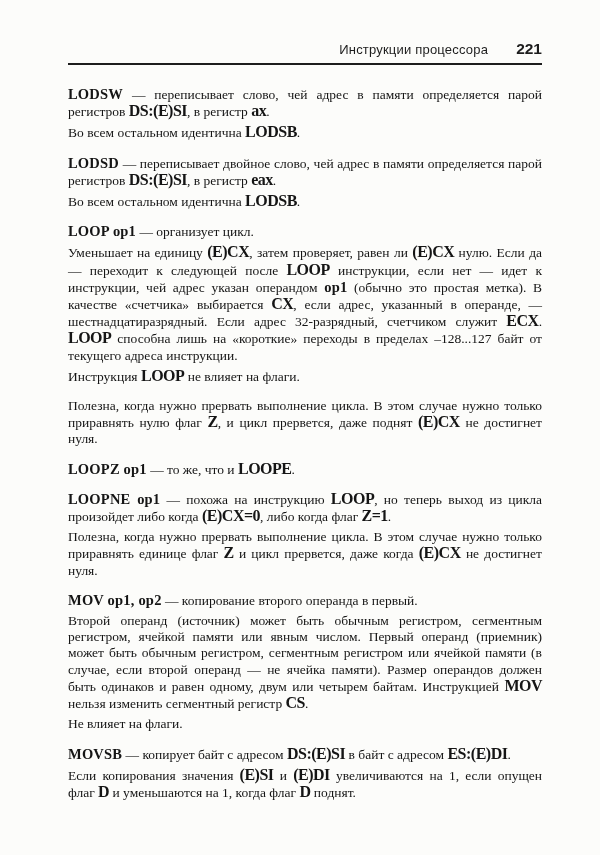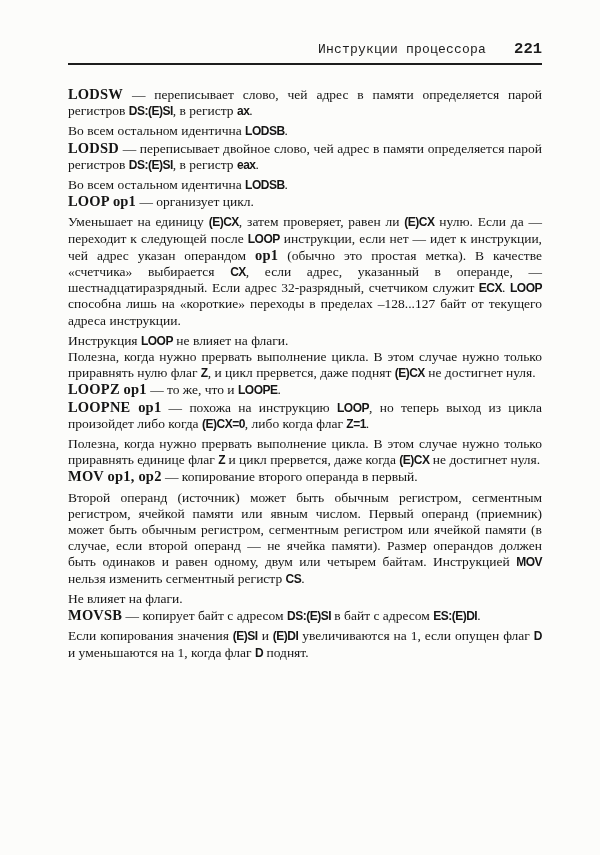--- a/index.html
+++ b/index.html
@@ -15,47 +15,47 @@
     background: #fcfcfa;
     overflow: hidden;
   }
   .page-header {
     display: flex;
     justify-content: flex-end;
     align-items: baseline;
     gap: 28px;
     border-bottom: 2px solid #1d1d1d;
     padding-bottom: 5px;
-    font-family: Liberation Mono, monospace;
+    font-family: Liberation Sans, sans-serif;
     font-size: 13px;
     color: #1d1d1d;
   }
   .running-title { letter-spacing: 0.2px; }
   .page-number { font-weight: bold; font-size: 15.5px; }
   .content {
     margin-top: 21px;
     font-size: 13.5px;
     line-height: 16.2px;
     color: #151515;
     text-align: justify;
   }
-  .entry { }
+  .entry { margin-top: 13px; }
   .entry:first-child { margin-top: 0; }
   .para { margin: 4px 0 0 0; }
   .para:first-child { margin-top: 0; }
   span.plain { }
   span.bold {
     font-weight: bold;
     font-size: 14.5px;
     letter-spacing: 0.2px;
     font-family: Liberation Serif, serif;
   }
   span.code {
-    font-family: Liberation Sans, sans-serif;
-    font-size: 12px;
+    font-family: Liberation Serif, serif;
+    font-size: 16px;
     letter-spacing: -0.5px;
     font-weight: 600;
   }
 </style>
 </head>
 <body>
 
 <div class="page">
   <header class="page-header">
     <span class="running-title">Инструкции процессора</span>

